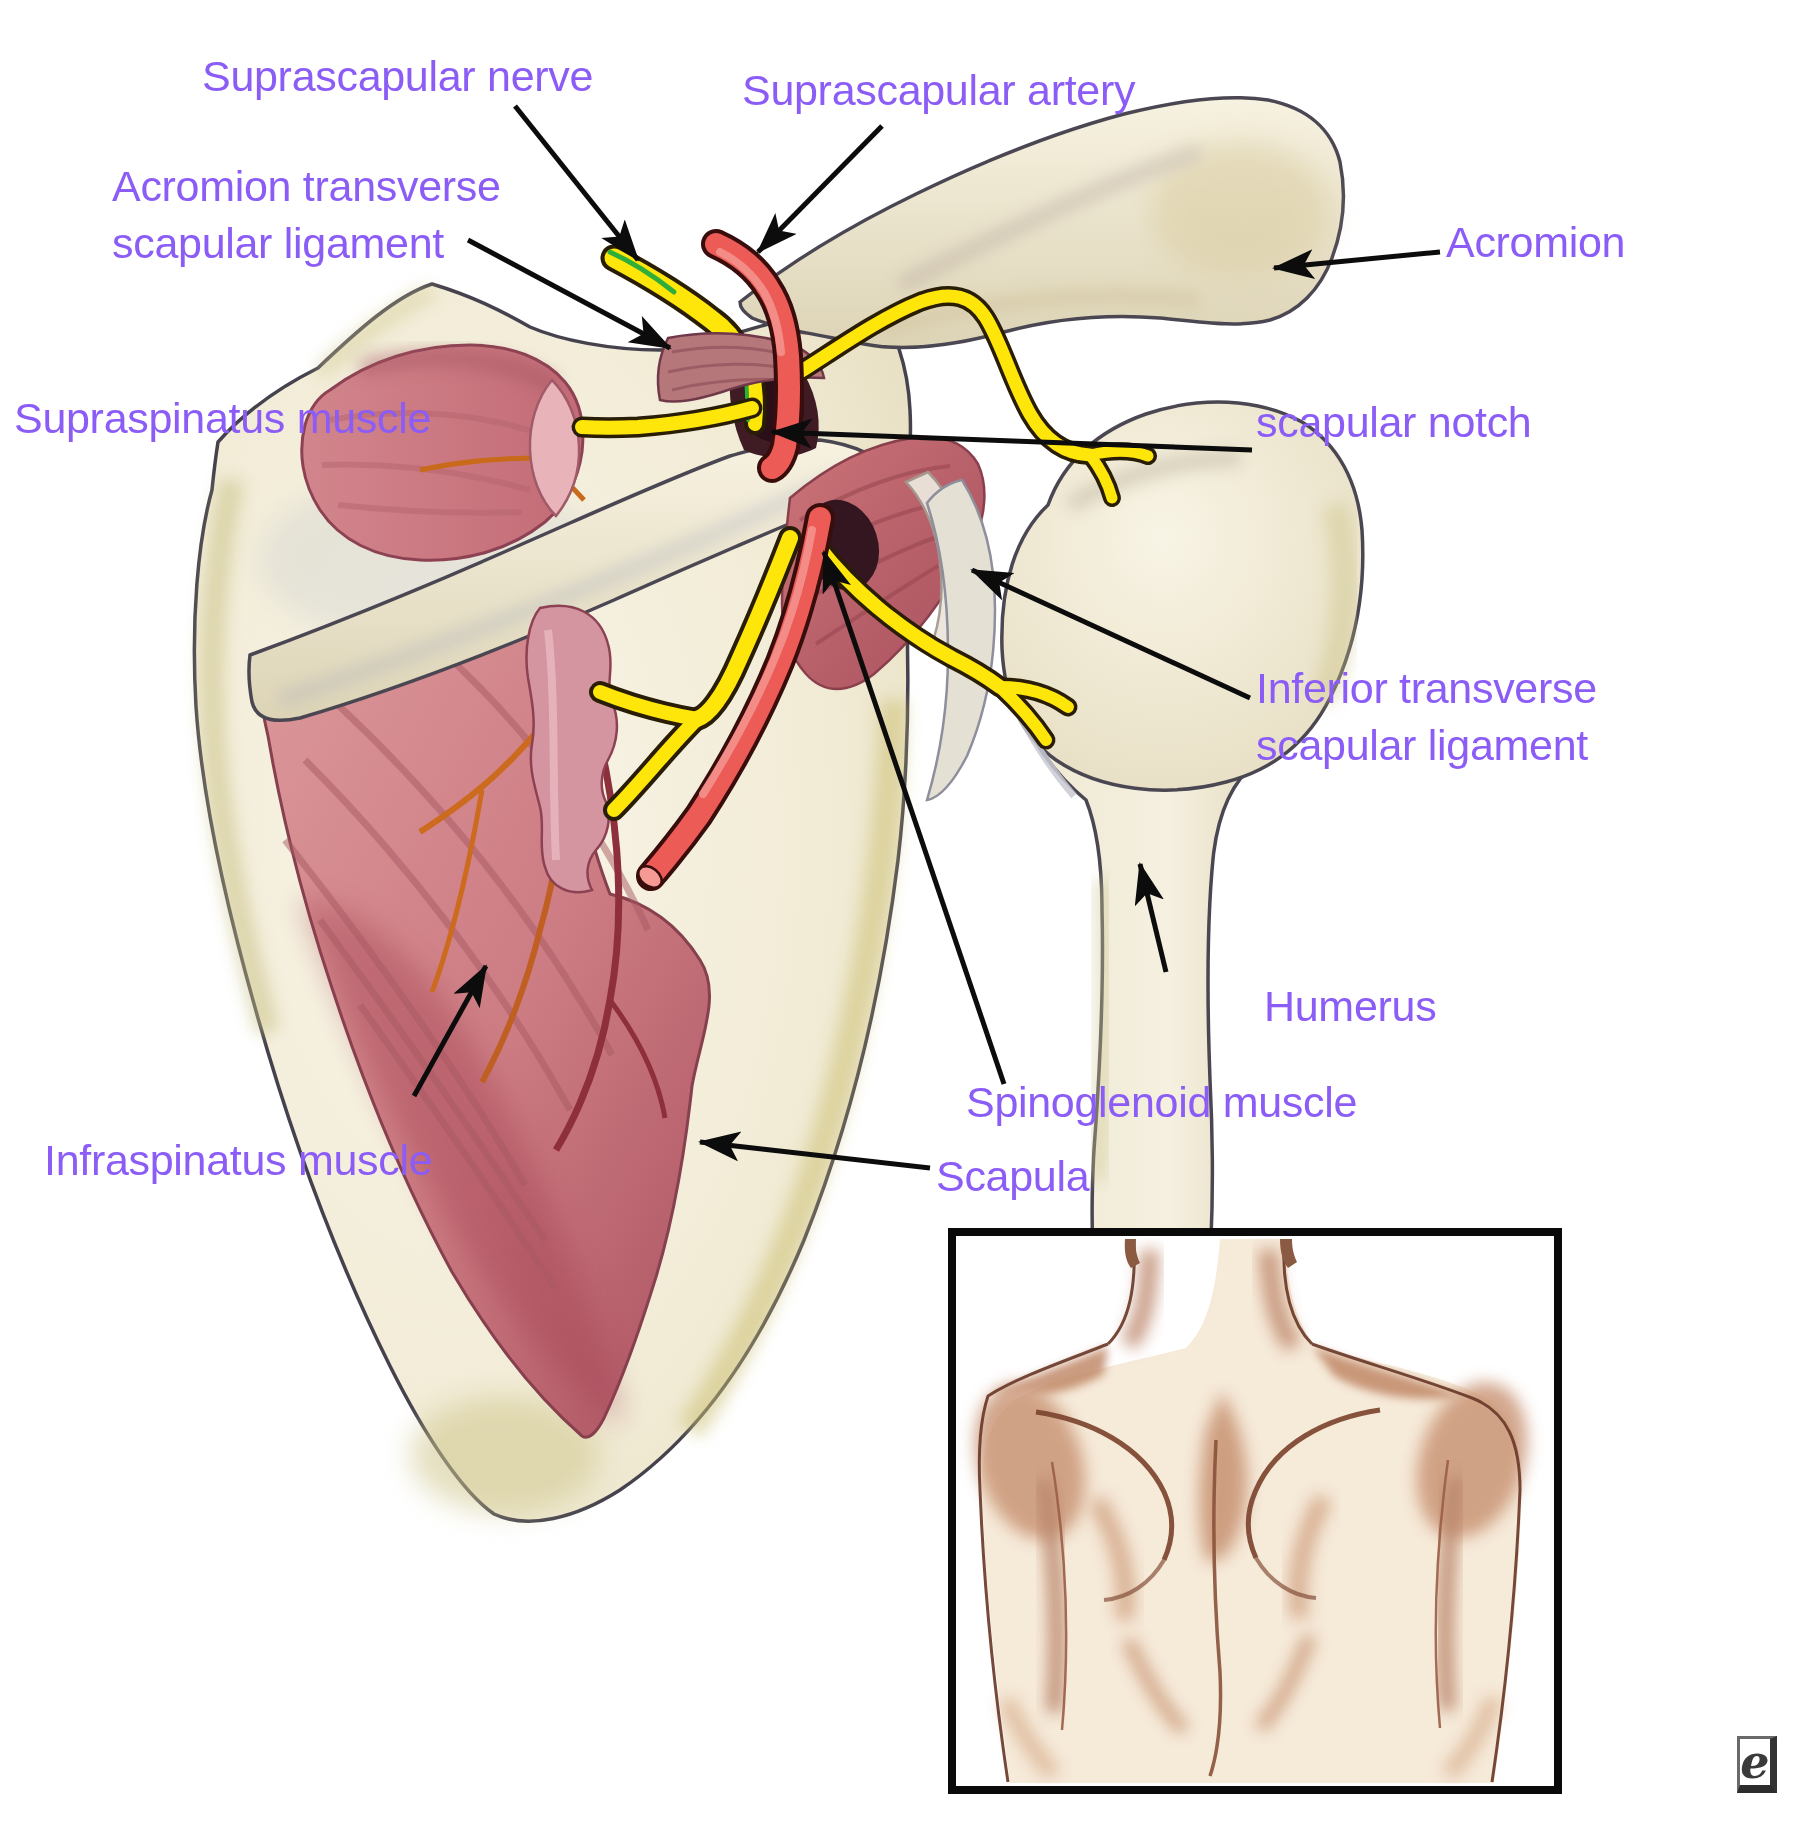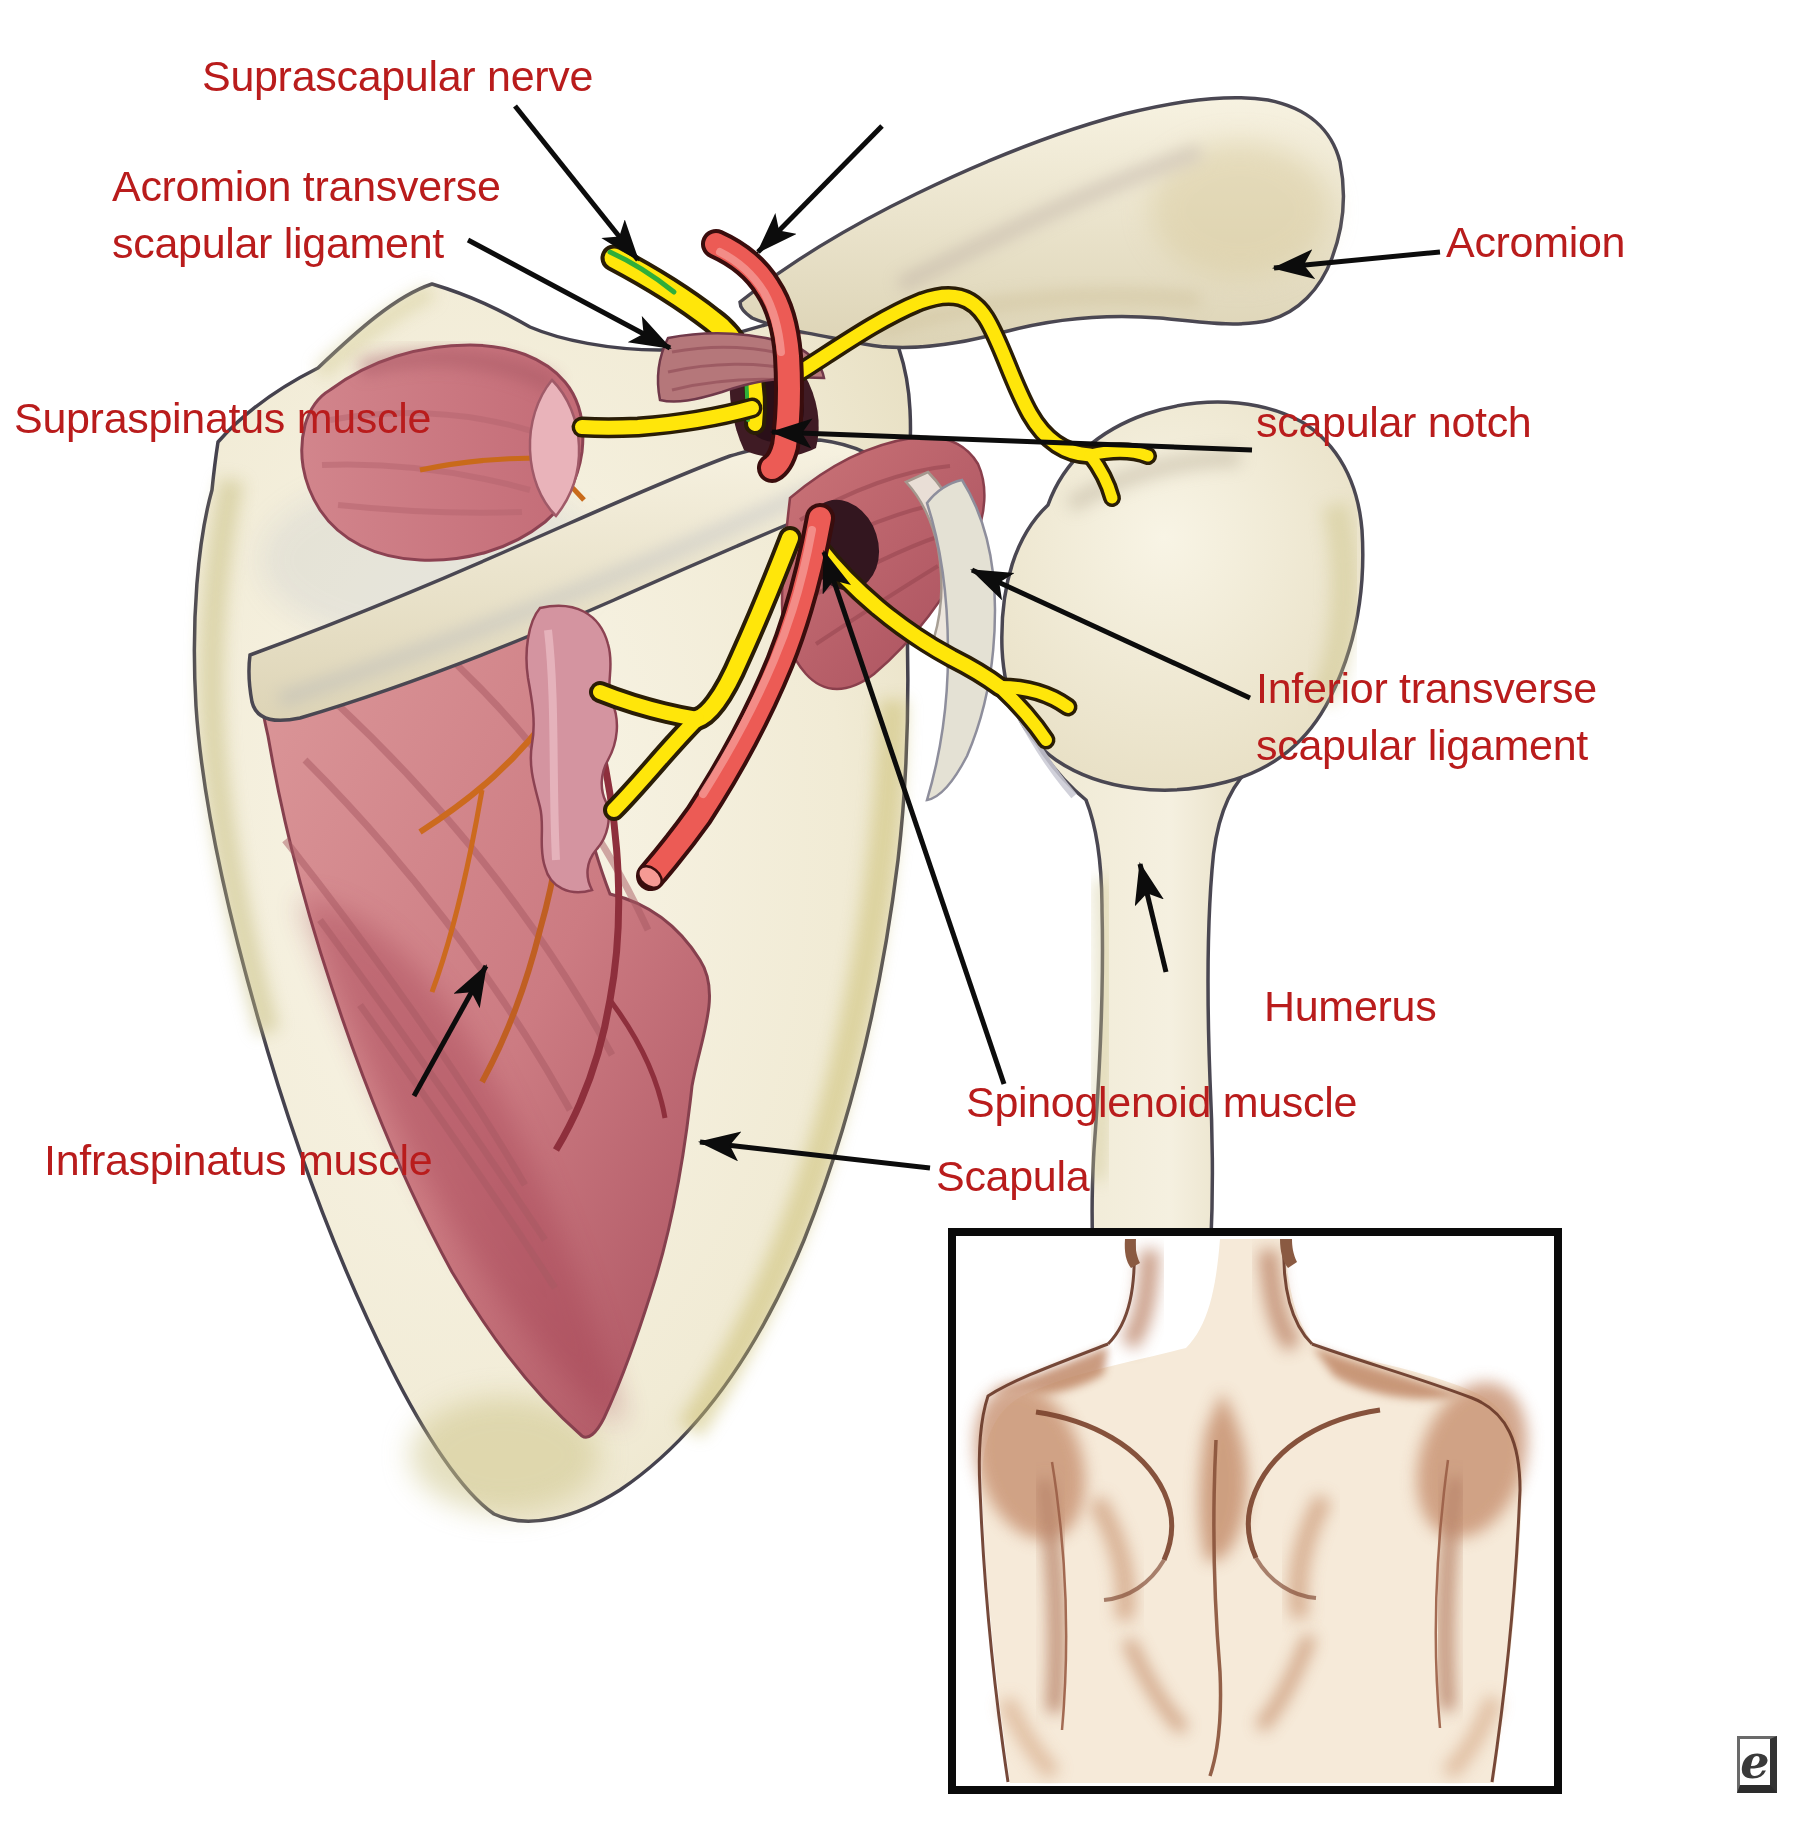--- a/index.html
+++ b/index.html
@@ -1,19 +1,19 @@
 <!DOCTYPE html>
 <html><head>
 <meta charset="utf-8">
 <style>
   html,body{margin:0;padding:0;background:#ffffff;}
   .stage{position:relative;width:1800px;height:1836px;background:#ffffff;overflow:hidden;
          font-family:"Liberation Sans",sans-serif;}
   .stage svg{position:absolute;left:0;top:0;}
-  .lbl{position:absolute;font-size:43px;line-height:57px;color:#b91c1c;white-space:nowrap;
+  .lbl{position:absolute;font-size:43px;line-height:57px;color:#8b5cf6;white-space:nowrap;
        letter-spacing:-0.3px;}
   #lbl-nerve{left:202px;top:48px;}
   #lbl-artery{left:742px;top:62px;}
   #lbl-suplig{left:112px;top:158px;}
   #lbl-supraspinatus{left:14px;top:390px;}
   #lbl-acromion{left:1446px;top:214px;}
   #lbl-supnotch{left:1256px;top:394px;}
   #lbl-inflig{left:1256px;top:660px;}
   #lbl-humerus{left:1264px;top:978px;}
   #lbl-infraspinatus{left:44px;top:1132px;}
@@ -317,20 +317,23 @@
       </g>
       <path d="M 1125,1239 C 1124,1252 1126,1262 1131,1268 L 1140,1263 C 1136,1255 1135,1246 1136,1239 Z" fill="#8a5a42"></path>
       <path d="M 1280,1239 C 1280,1252 1283,1262 1288,1268 L 1297,1262 C 1293,1254 1292,1246 1292,1239 Z" fill="#8a5a42"></path>
     </g>
   </g>
 </svg>
 
   <div class="lbl" id="lbl-nerve">
     <div>Suprascapular nerve</div>
   </div>
+  <div class="lbl" id="lbl-artery">
+    <div>Suprascapular artery</div>
+  </div>
   <div class="lbl" id="lbl-suplig">
     <div>Acromion transverse</div>
     <div>scapular ligament</div>
   </div>
   <div class="lbl" id="lbl-supraspinatus">
     <div>Supraspinatus muscle</div>
   </div>
   <div class="lbl" id="lbl-acromion">
     <div>Acromion</div>
   </div>

